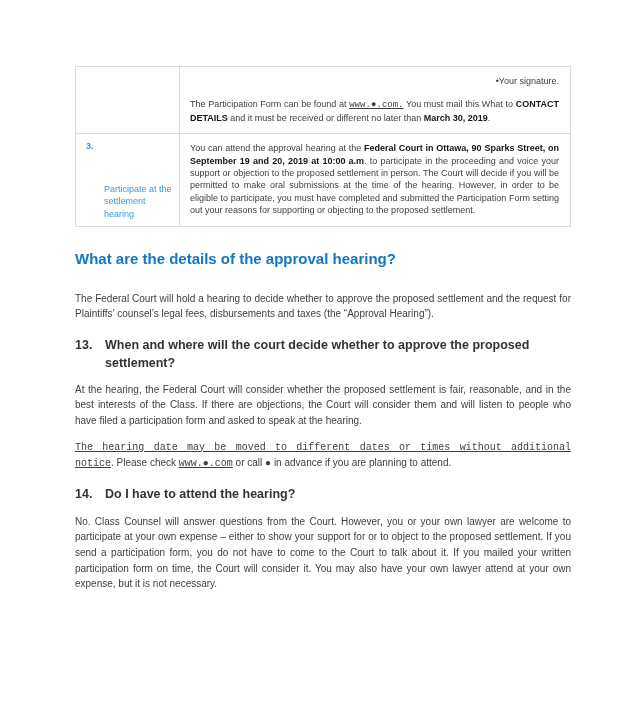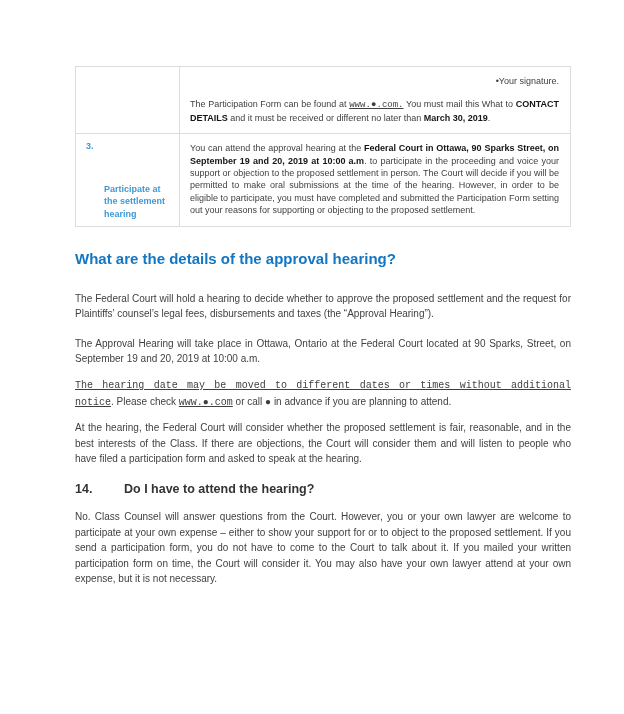--- a/index.html
+++ b/index.html
@@ -23,39 +23,39 @@
   
   .stl-table {
     border-collapse:collapse; table-layout:fixed;
     width:100%; margin-top:30px;
     font-size:9px; line-height:12.4px;
   }
   .stl-table td { border:1px solid var(--border,#dcdcdc); vertical-align:top; }
   td.step-col { width:101px; vertical-align:middle; }
   .step-inner { display:flex; padding:2px 4px 2px 9px; gap:8px; }
   .step-num { color:var(--label_blue,#3E9AD6); font-weight:bold; flex:0 0 10px; }
-  .step-label { color:var(--label_blue,#3E9AD6); font-weight:bold;margin-top:43px; }
+  .step-label { color:var(--label_blue,#3E9AD6); font-weight:normal;margin-top:43px; }
   .cell-body { padding:7px 10px 8px 9px; text-align:justify; }
   .bullet-line { padding-left:30px; margin-bottom:11px; text-align:right; }
   .bullet-glyph { display:inline-block; width:25px; }
   .seg-b { font-weight:bold; color:var(--strong_text,#151515); }
   .seg-u { text-decoration:underline;font-family:Liberation Mono, monospace; }
   
   .q-heading {
     margin:24px 0 0; color:var(--accent_blue,#1276C3);
     font-weight:bold; font-size:15px; line-height:16px;
   }
   .num-heading {
     display:flex; color:var(--heading_text,#333333);
     font-weight:bold; font-size:12.5px; line-height:18px;
   }
   .num-heading .qnum { flex:0 0 30px; }
   .num-heading .qtext { flex:1; }
   .h13 { margin-top:14px; }
-  .h14 { margin-top:13px;gap:19px; }
+  .h14 { margin-top:13px; }
   
   .para { margin:10px 0 0; text-align:justify; }
   .p-intro { margin-top:24px; }
   .p13-1 { margin-top:14px; }
   .p14-1 { margin-top:11px; }
 </style>
 </head>
 <body>
 
 <div class="page">
@@ -85,26 +85,29 @@
         <div class="cell-body"><span>You can attend the approval hearing at the </span><span class="seg-b">Federal Court in Ottawa, 90 Sparks Street, on September 19 and 20, 2019 at 10:00 a.m</span><span>. to participate in the proceeding and voice your support or objection to the proposed settlement in person. The Court will decide if you will be permitted to make oral submissions at the time of the hearing. However, in order to be eligible to participate, you must have completed and submitted the Participation Form setting out your reasons for supporting or objecting to the proposed settlement.</span></div>
       </td>
     </tr>
   </tbody>
     </table>
 
   <h2 class="q-heading">What are the details of the approval hearing?</h2>
 
   <p class="para p-intro">The Federal Court will hold a hearing to decide whether to approve the proposed settlement and the request for Plaintiffs’ counsel’s legal fees, disbursements and taxes (the “Approval Hearing”).</p>
 
+  <div class="num-heading h13">
+    <span class="qnum">13.</span>
+    <span class="qtext">When and where will the court decide whether to approve the proposed settlement?</span>
+  </div>
 
-  <p class="para p13-1">The Approval Hearing will take place in Ottawa, Ontario at the Federal Court located at 90 Sparks, Street, on September 19 and 20, 2019 at 10:00 a.m.</p>
+
+  <p class="para">At the hearing, the Federal Court will consider whether the proposed settlement is fair, reasonable, and in the best interests of the Class. If there are objections, the Court will consider them and will listen to people who have filed a participation form and asked to speak at the hearing.</p>
 
   <p class="para"><span class="seg-u">The hearing date may be moved to different dates or times without additional notice</span><span>. Please check </span><span class="seg-u">www.●.com</span><span> or call ● in advance if you are planning to attend.</span></p>
-
-  <p class="para">At the hearing, the Federal Court will consider whether the proposed settlement is fair, reasonable, and in the best interests of the Class. If there are objections, the Court will consider them and will listen to people who have filed a participation form and asked to speak at the hearing.</p>
 
 
   <div class="num-heading h14">
     <span class="qnum">14.</span>
     <span class="qtext">Do I have to attend the hearing?</span>
   </div>
 
   <p class="para p14-1">No. Class Counsel will answer questions from the Court. However, you or your own lawyer are welcome to participate at your own expense – either to show your support for or to object to the proposed settlement. If you send a participation form, you do not have to come to the Court to talk about it. If you mailed your written participation form on time, the Court will consider it. You may also have your own lawyer attend at your own expense, but it is not necessary.</p>
 
 </div>

